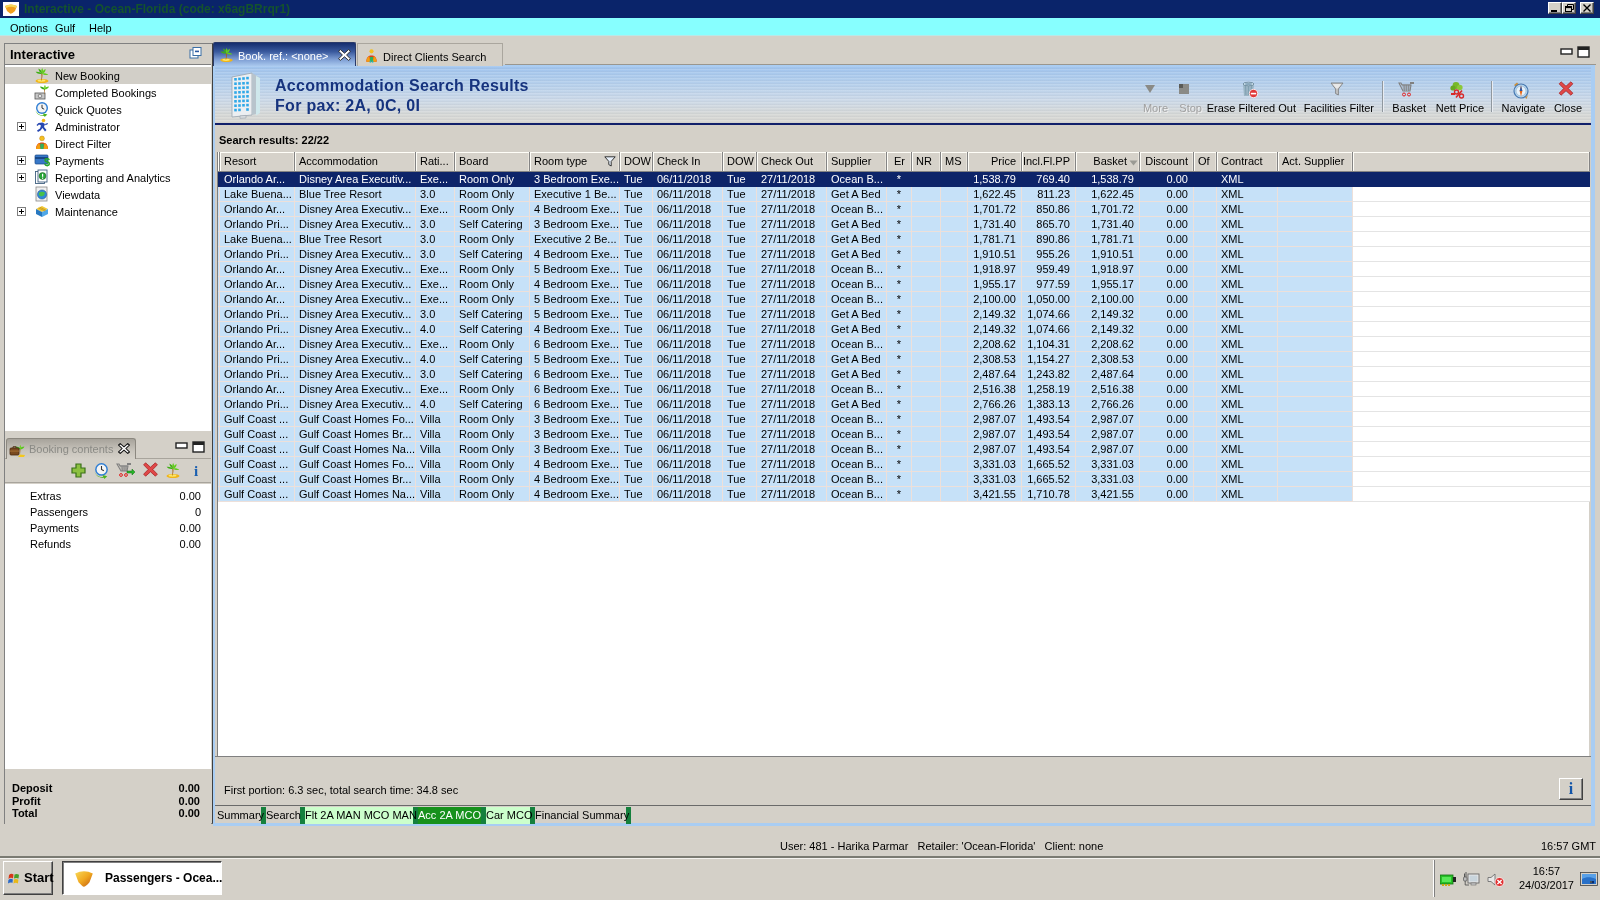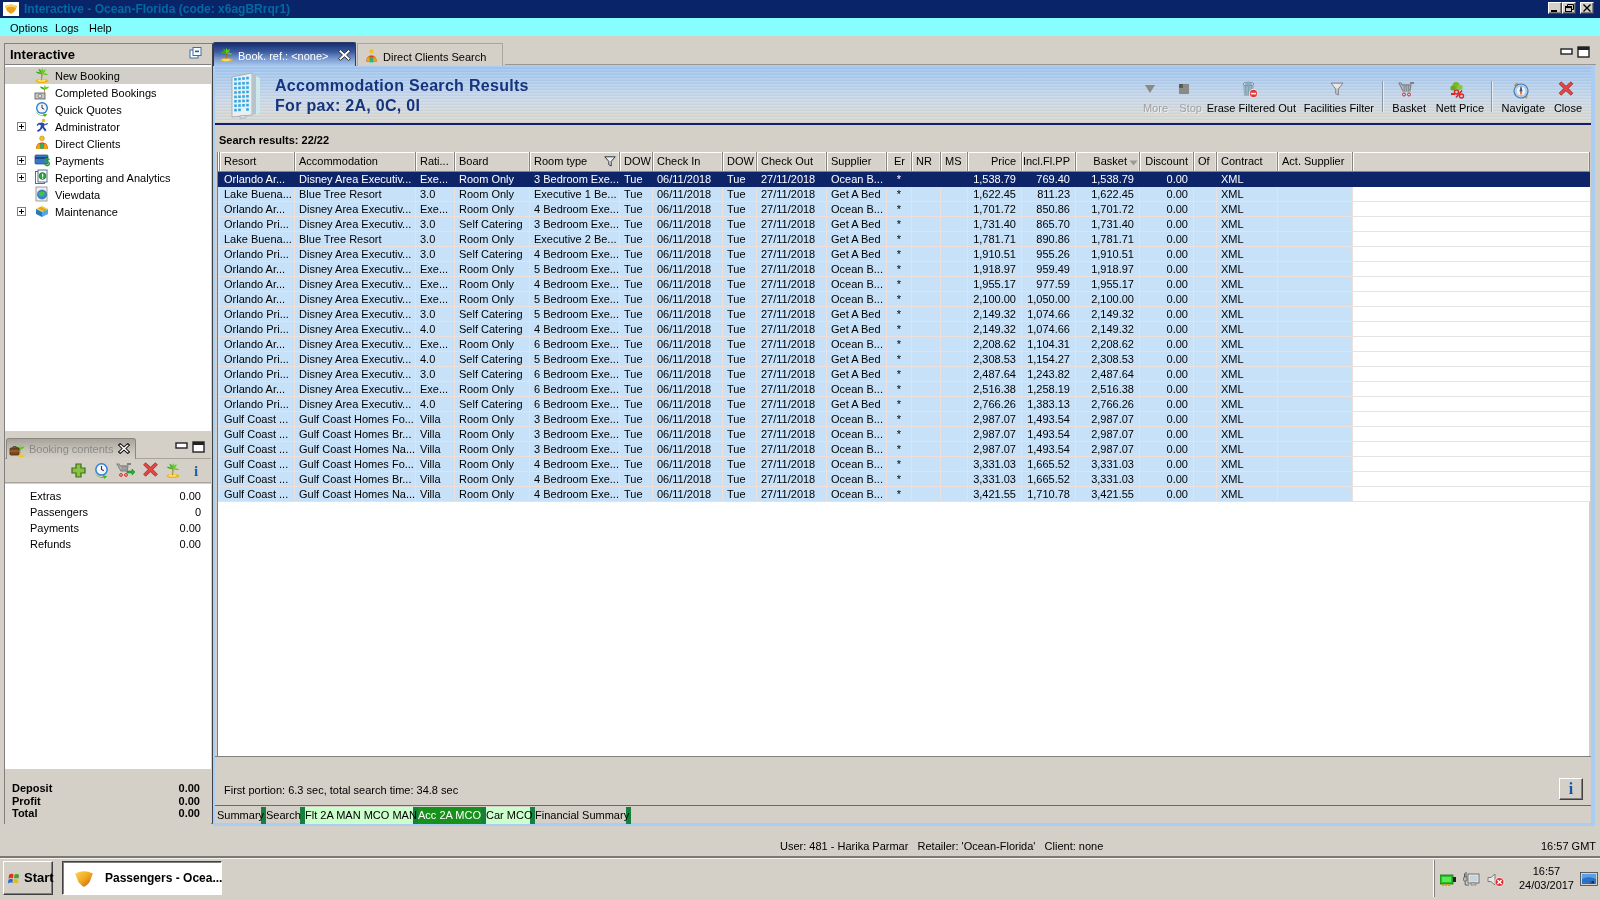--- a/index.html
+++ b/index.html
@@ -1,19 +1,19 @@
 <!DOCTYPE html>
 <html><head><meta charset="utf-8"><title>Interactive</title><style>
 *{margin:0;padding:0;box-sizing:border-box;}
 html,body{width:1600px;height:900px;}
 body{font-family:"Liberation Sans",sans-serif;background:#d4d0c8;position:relative;overflow:hidden;font-size:11px;color:#000;}
 .abs{position:absolute;}
 
 #titlebar{left:0;top:0;width:1600px;height:18px;background:#0a246a;}
-#titletxt{left:24px;top:2px;color:#0369a1;font-weight:bold;font-size:12px;}
+#titletxt{left:24px;top:2px;color:#14532d;font-weight:bold;font-size:12px;}
 .winbtn{top:2px;width:14px;height:12px;background:#d4d0c8;border:1px solid;border-color:#fff #404040 #404040 #fff;box-shadow:inset -1px -1px 0 #808080;}
 
 #menubar{left:0;top:18px;width:1600px;height:18px;background:#87ffff;border-bottom:1px solid #b8e8e8;}
 .menuitem{top:22px;font-size:11px;}
 
 #lp{left:4px;top:43px;width:209px;height:781px;background:#d4d0c8;border:1px solid #808080;border-right:1px solid #404040;}
 #lphead{left:5px;top:44px;width:206px;height:21px;background:#d4d0c8;border-bottom:1px solid #808080;}
 #lptitle{left:5px;top:3px;font-weight:bold;font-size:13px;color:#000;}
 #tree{left:5px;top:65px;width:206px;height:366px;background:#fff;}
 .trow{position:absolute;left:0;width:206px;height:17px;}
@@ -102,21 +102,21 @@
 <div class="abs winbtn" style="left:1562px;"><svg width="12" height="10">
       <rect x="2.5" y="3.5" width="6" height="5" fill="none" stroke="#000" stroke-width="1"></rect>
       <rect x="2.5" y="3.5" width="6" height="1.6" fill="#000"></rect>
       <path d="M4.5 3 L4.5 1.5 L10.5 1.5 L10.5 6.5 L9 6.5" fill="none" stroke="#000" stroke-width="1"></path>
     </svg></div>
 <div class="abs winbtn" style="left:1580px;"><svg width="12" height="10">
       <path d="M2.5 1.5 L9.5 8.5 M9.5 1.5 L2.5 8.5" stroke="#000" stroke-width="1.4"></path>
     </svg></div>
 <div class="abs" id="menubar"></div>
 <div class="abs menuitem" style="left:10px;">Options</div>
-<div class="abs menuitem" style="left:55px;">Logs</div>
+<div class="abs menuitem" style="left:55px;">Gulf</div>
 <div class="abs menuitem" style="left:89px;">Help</div>
 <div class="abs" id="lp"></div>
 <div class="abs" id="lphead">
     <div class="abs" id="lptitle">Interactive</div>
     <div class="abs" style="left:184px;top:3px;"><svg width="13" height="12" viewBox="0 0 13 12">
         <rect x="1" y="3" width="8" height="8" fill="#fff" stroke="#3a6ea5" stroke-width="1"></rect>
         <rect x="4" y="0.5" width="8" height="8" fill="#fff" stroke="#3a6ea5" stroke-width="1"></rect>
         <rect x="6" y="3.6" width="4" height="1.6" fill="#2858a0"></rect>
       </svg></div>
   </div>
@@ -168,21 +168,21 @@
       <div class="txt">Administrator</div>
     </div>
 <div class="trow" style="top:70px;">
 <div class="ticon"><svg width="16" height="16" viewBox="0 0 16 16">
           <circle cx="8" cy="3.4" r="2.4" fill="#f4c020" stroke="#c08010" stroke-width="0.5"></circle>
           <path d="M2 14 C2 9.5 4.5 7.5 8 7.5 C11.5 7.5 14 9.5 14 14 Z" fill="#e23c10"></path>
           <rect x="6.2" y="8.6" width="3.6" height="5.4" fill="#30b060"></rect>
           <path d="M2 14 C2.4 10.5 4 8.6 5.6 8.2 L6.4 14 Z" fill="#f4a010"></path>
           <path d="M14 14 C13.6 10.5 12 8.6 10.4 8.2 L9.6 14 Z" fill="#f4a010"></path>
         </svg></div>
-      <div class="txt">Direct Clients</div>
+      <div class="txt">Direct Filter</div>
     </div>
 <div class="trow" style="top:87px;">
 <div class="expander"></div>
 <div class="ticon"><svg width="16" height="16" viewBox="0 0 16 16">
           <rect x="1" y="3" width="13" height="9" rx="1" fill="#3878c8" stroke="#184888" stroke-width="0.7"></rect>
           <rect x="1" y="5" width="13" height="2" fill="#184888"></rect>
           <text x="10" y="14" font-size="11" font-weight="bold" fill="#28a828" font-family="Liberation Sans">$</text>
         </svg></div>
       <div class="txt">Payments</div>
     </div>

